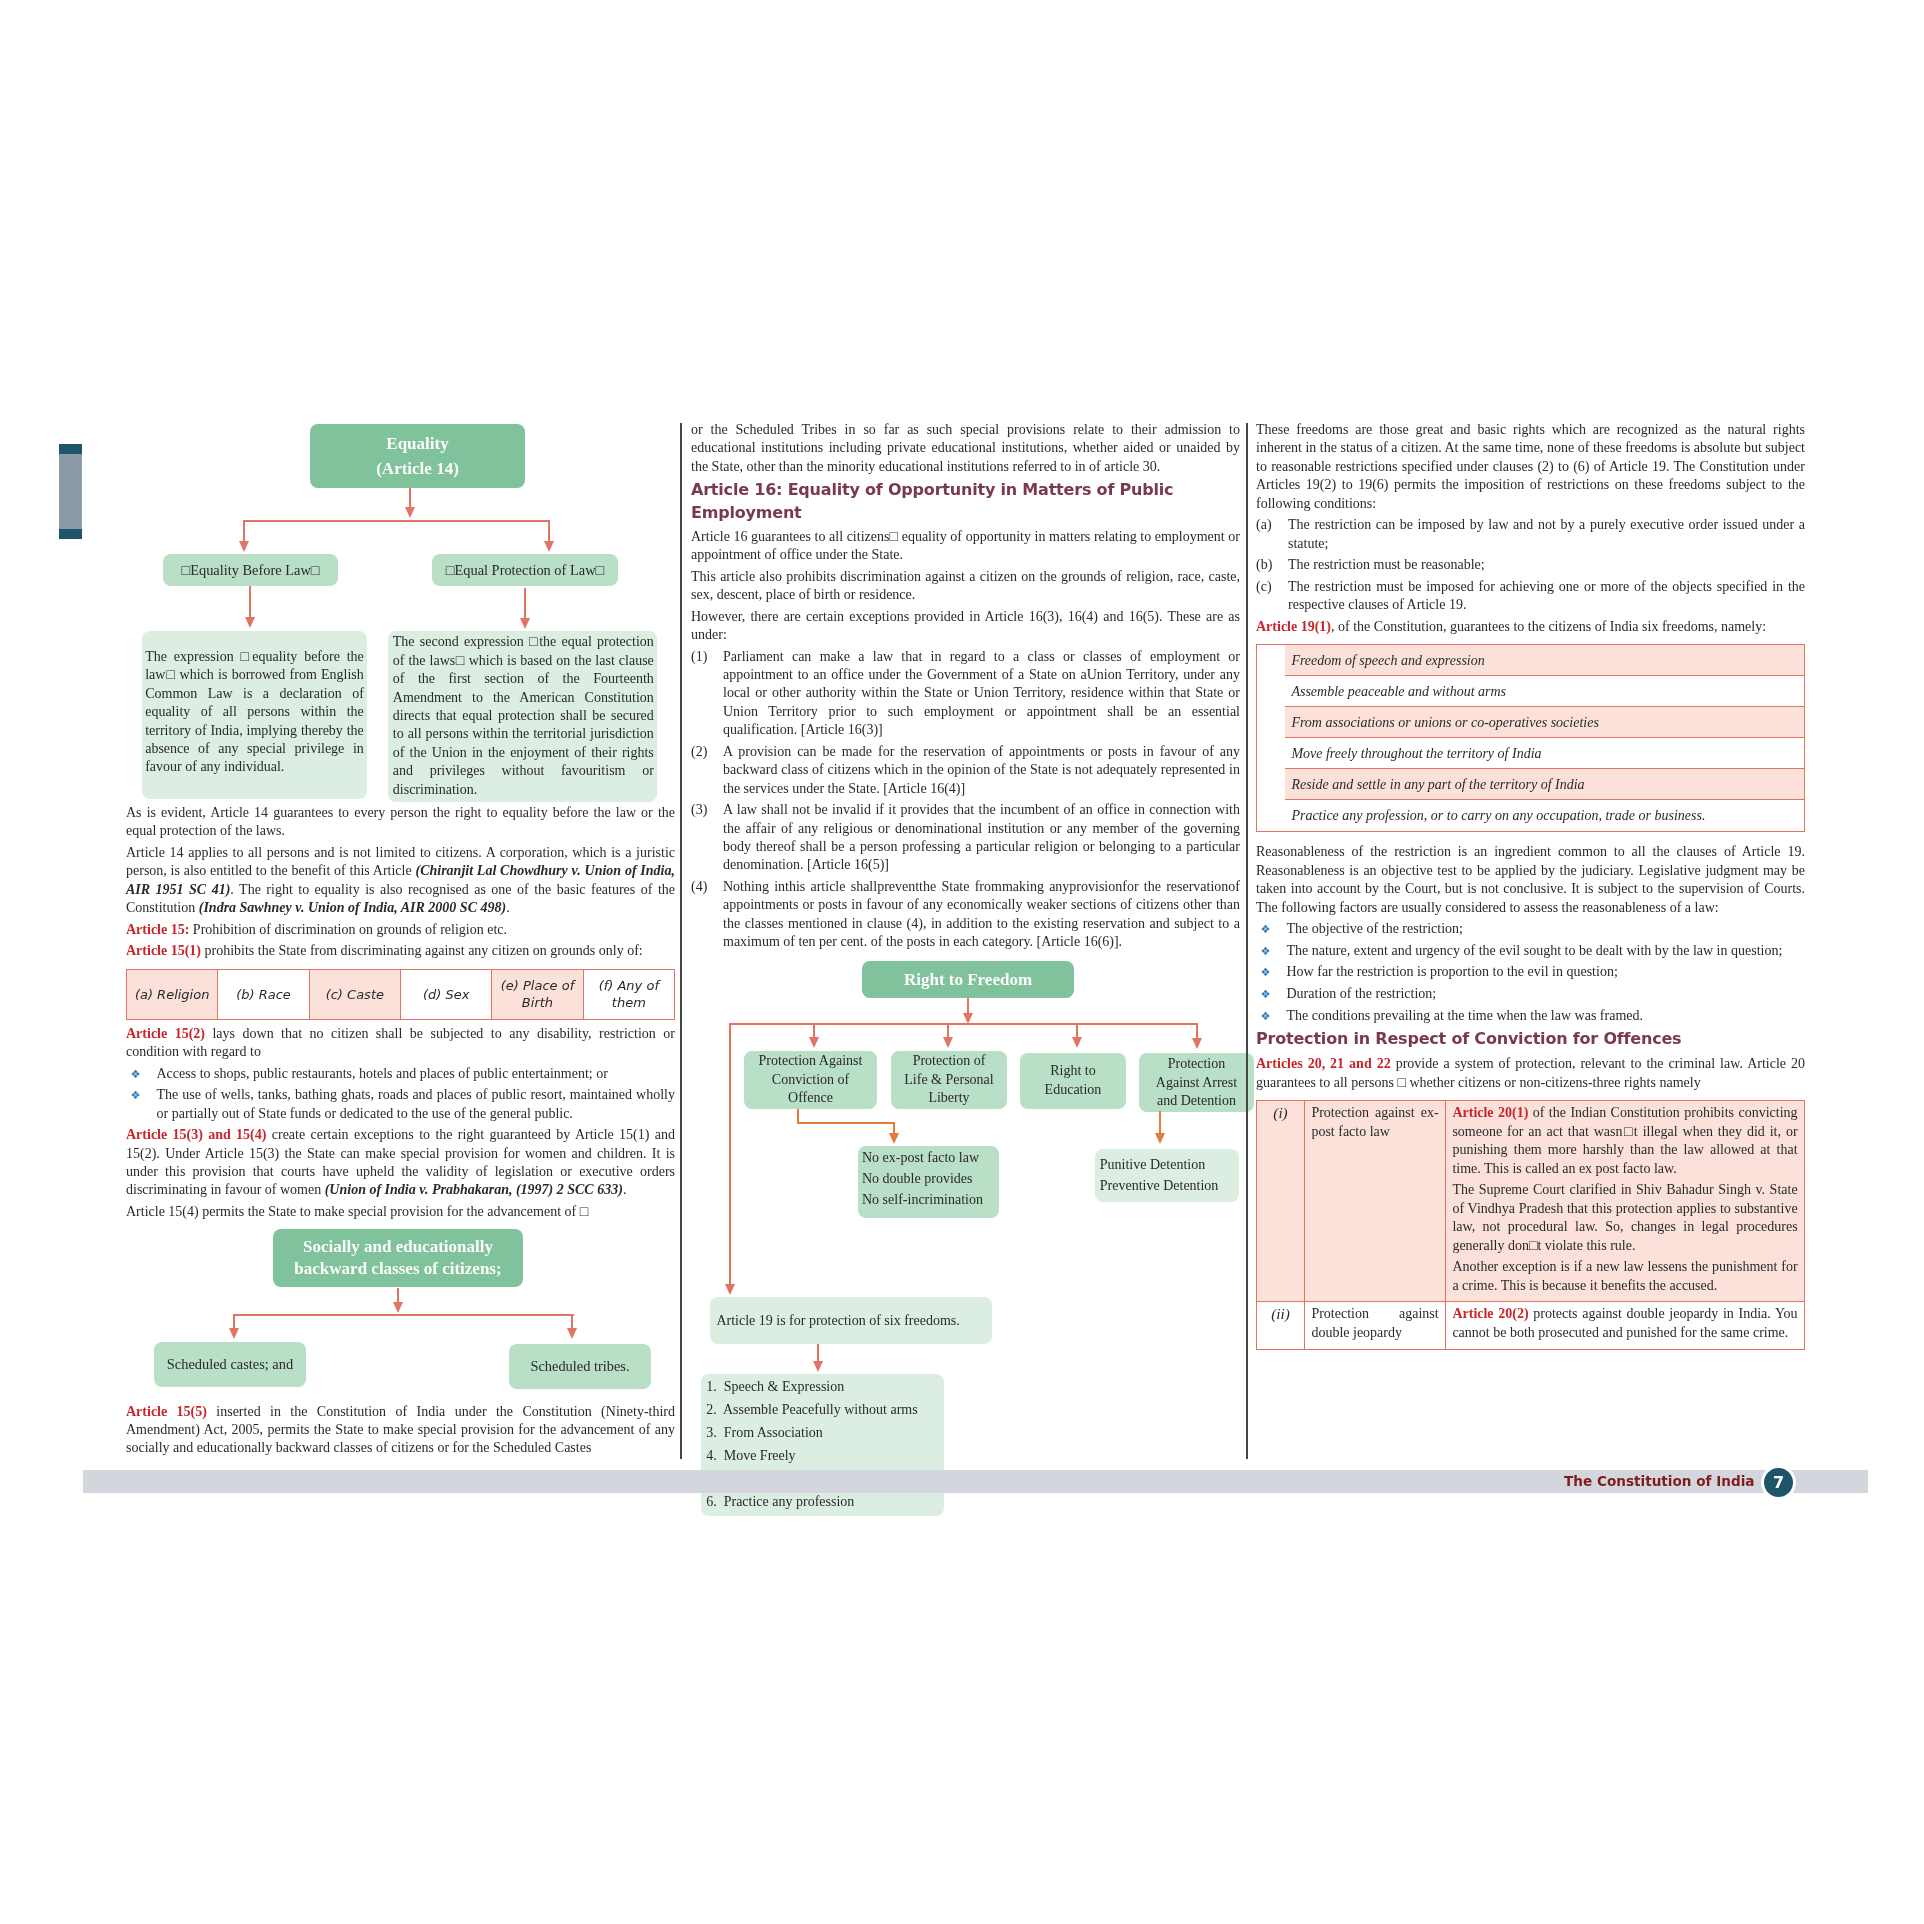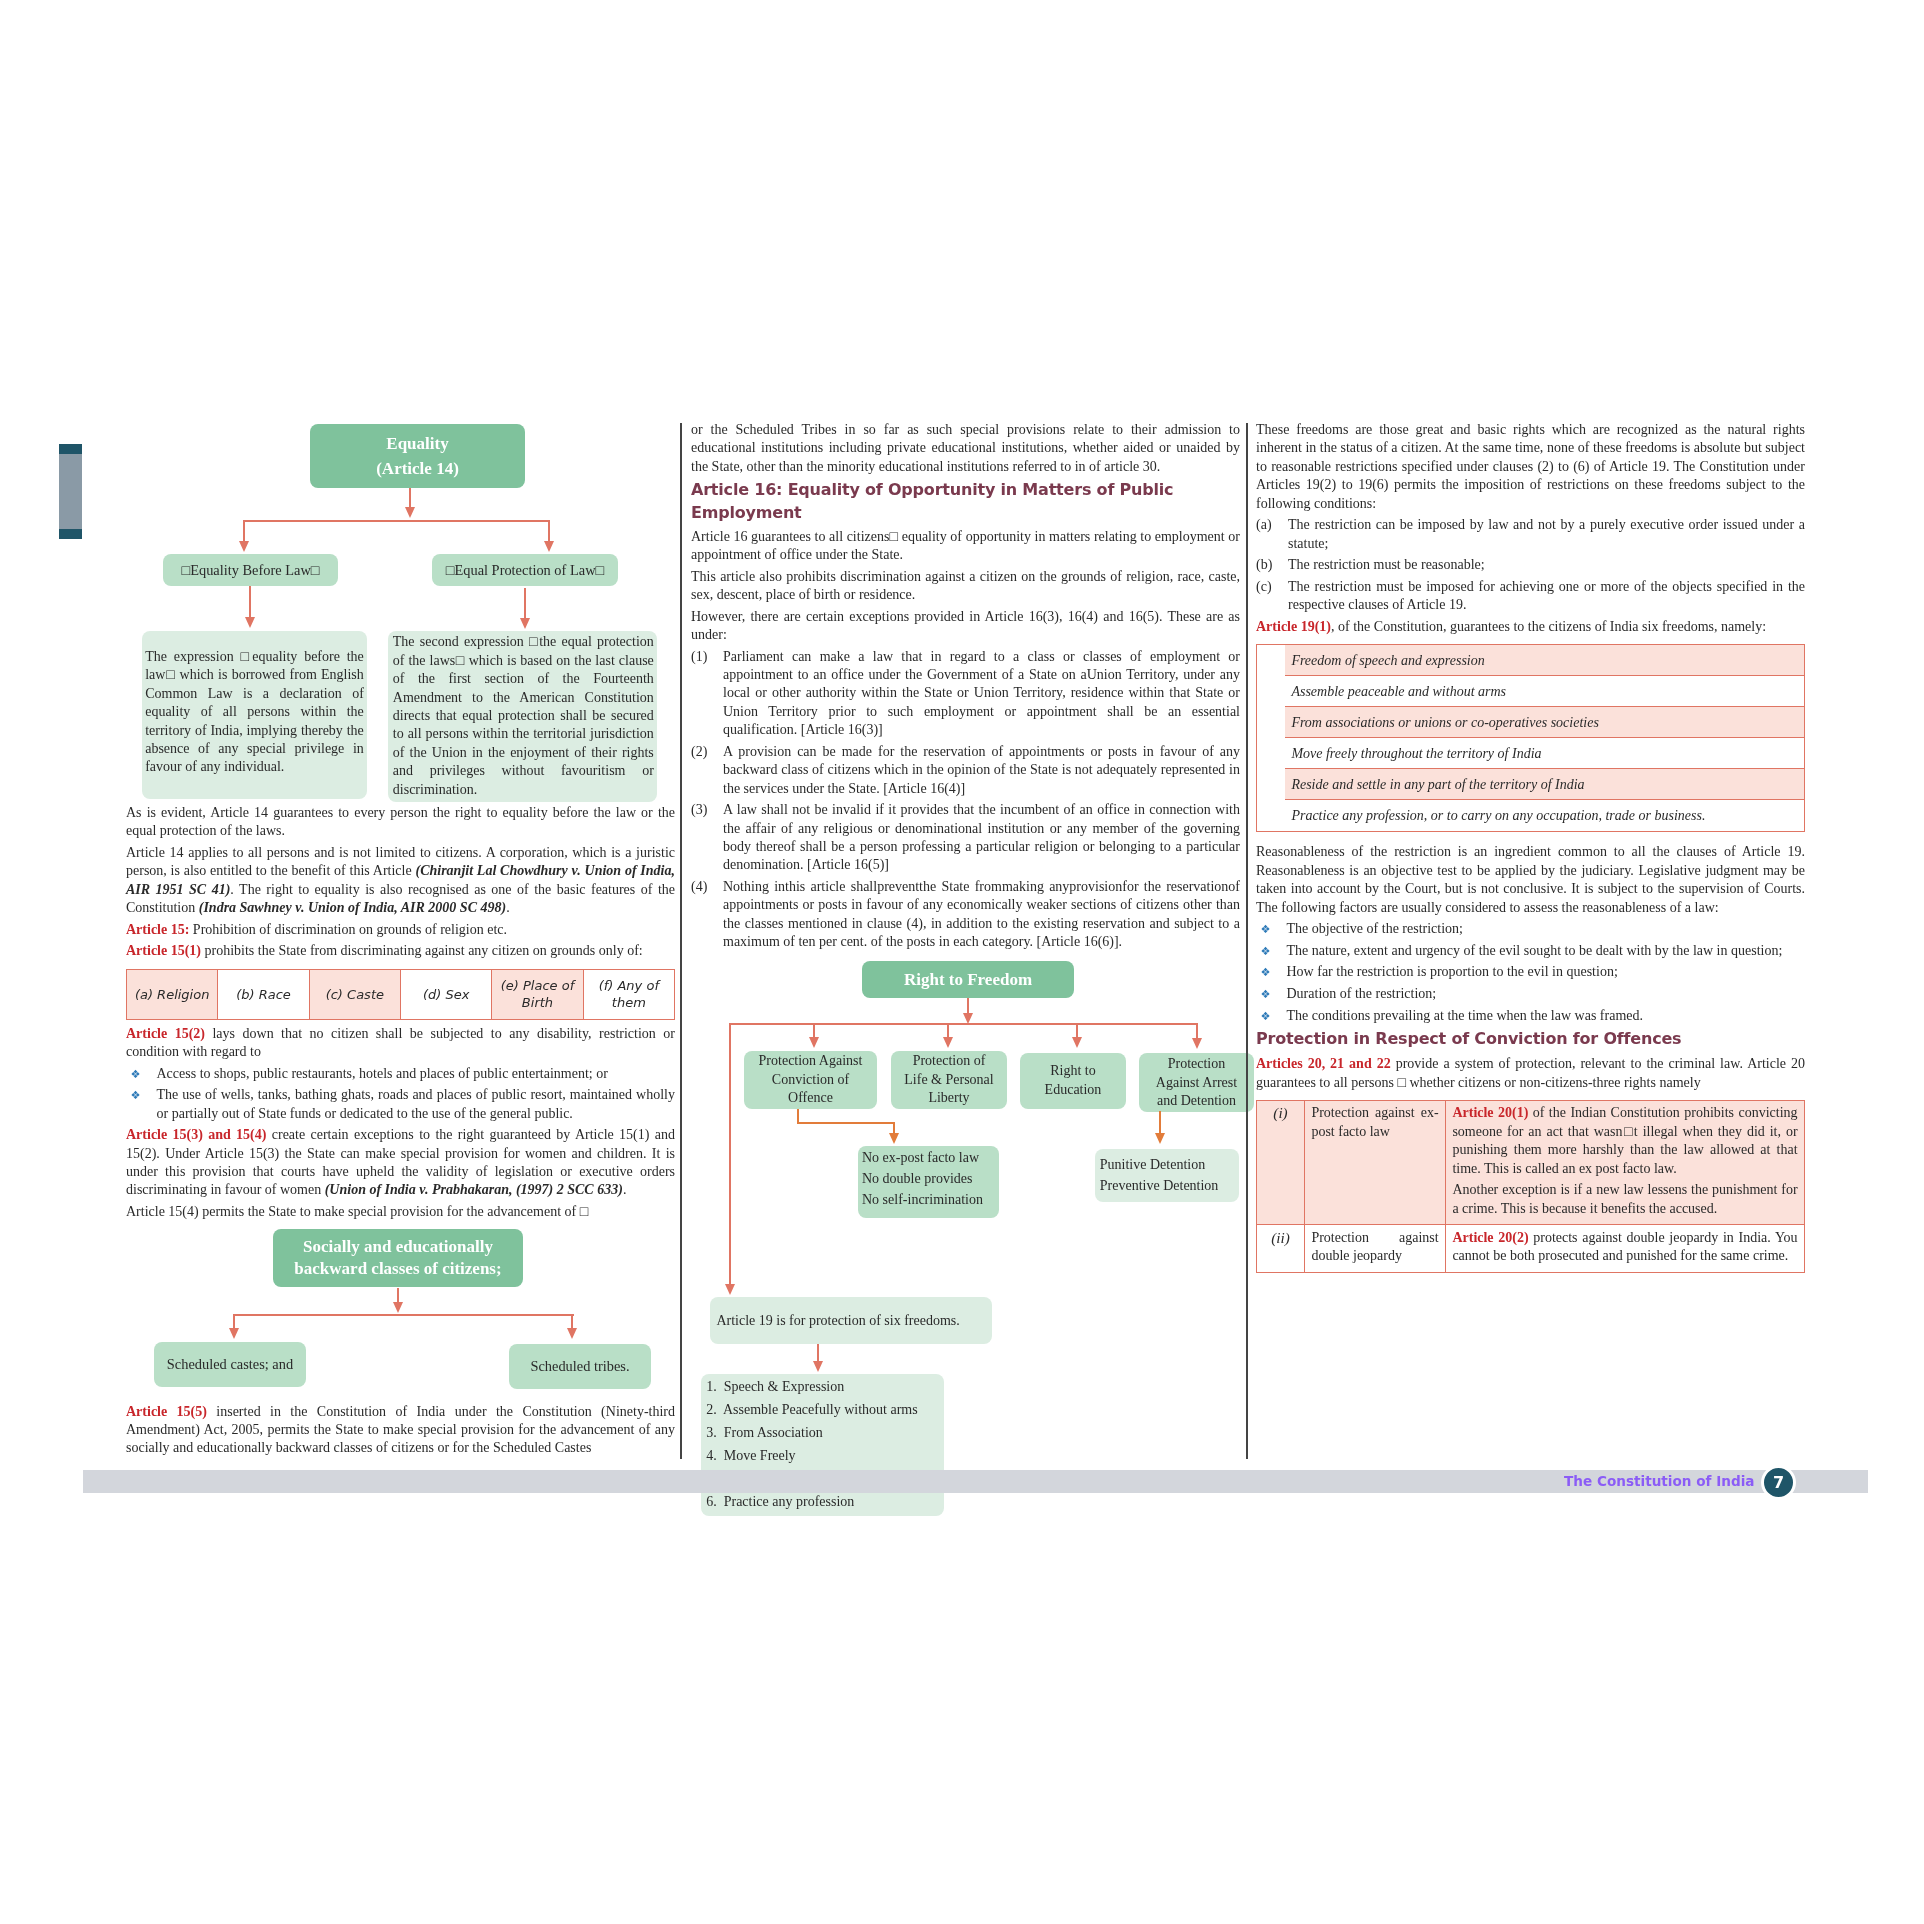--- a/index.html
+++ b/index.html
@@ -57,21 +57,21 @@
   .conv-table { border: 1.6px solid #e07563; margin-top: 8px; }
   .conv-row { display: flex; border-bottom: 1.6px solid #e07563; }
   .conv-row:last-child { border-bottom: none; }
   .conv-row > div { padding: 3.2px 6.4px; }
   .conv-row .c1 { width: 48px; border-right: 1.6px solid #e07563; font-style: italic; text-align: center; font-size: 15.2px; }
   .conv-row .c2 { width: 141px; border-right: 1.6px solid #e07563; }
   .conv-row .c3 { flex: 1; }
   .conv-row.shade { background: #fbe1da; }
 
   .footer-bar { position: absolute; left: 83px; top: 1470px; width: 1785px; height: 22.5px; background: #d3d6dc; }
-  .footer-title { position: absolute; left: 1564px; top: 1471px; font-family: "DejaVu Sans", sans-serif; font-weight: bold; font-size: 13.6px; color: #8b5cf6; line-height: 21px; }
+  .footer-title { position: absolute; left: 1564px; top: 1471px; font-family: "DejaVu Sans", sans-serif; font-weight: bold; font-size: 13.6px; color: #7f1d1d; line-height: 21px; }
   .footer-page { position: absolute; left: 1761px; top: 1465px; width: 35px; height: 35px; border-radius: 50%; background: #1f5568; border: 3.2px solid #fff;
     color: #fff; font-family: "DejaVu Sans", sans-serif; font-weight: bold; font-size: 16px; text-align: center; line-height: 29px; }
 </style>
 </head>
 <body>
 
 <div class="side-tab"></div>
 
 <div class="col col1">
 
@@ -312,20 +312,21 @@
   <p class="p" style="margin-top:4.8px;">
     <span class="red">Articles 20, 21 and 22</span><span> provide a system of protection, relevant to the criminal law. Article 20 guarantees to all persons □ whether citizens or non-citizens-three rights namely</span>
   </p>
 
   <div class="conv-table">
     <div class="conv-row shade">
       <div class="c1">(i)</div>
       <div class="c2">Protection against ex-post facto law</div>
       <div class="c3">
         <p class="p"><span class="red">Article 20(1)</span><span> of the Indian Constitution prohibits convicting someone for an act that wasn□t illegal when they did it, or punishing them more harshly than the law allowed at that time. This is called an ex post facto law.</span></p>
+        <p class="p">The Supreme Court clarified in Shiv Bahadur Singh v. State of Vindhya Pradesh that this protection applies to substantive law, not procedural law. So, changes in legal procedures generally don□t violate this rule.</p>
         <p class="p">Another exception is if a new law lessens the punishment for a crime. This is because it benefits the accused.</p>
       </div>
     </div>
     <div class="conv-row">
       <div class="c1">(ii)</div>
       <div class="c2">Protection against double jeopardy</div>
       <div class="c3">
         <p class="p"><span class="red">Article 20(2)</span><span> protects against double jeopardy in India. You cannot be both prosecuted and punished for the same crime.</span></p>
       </div>
     </div>

